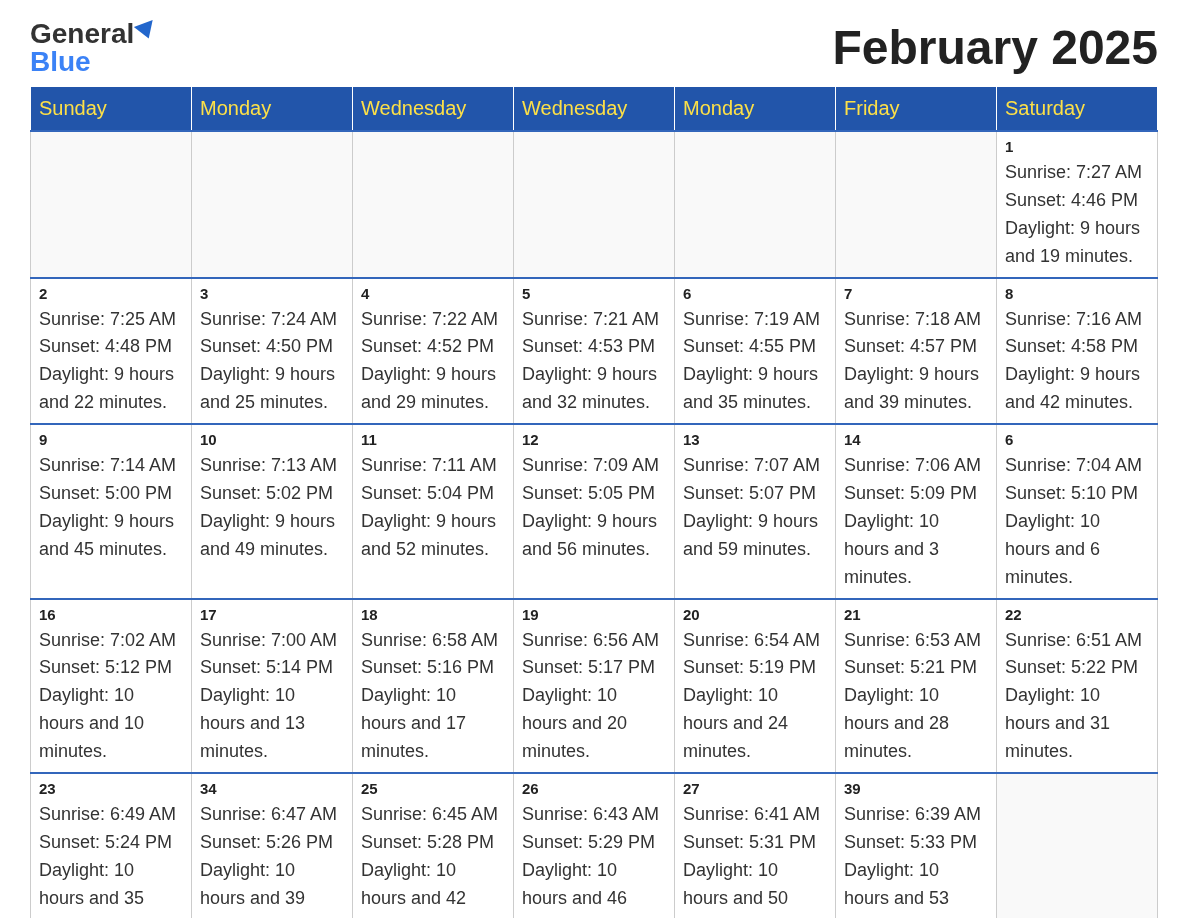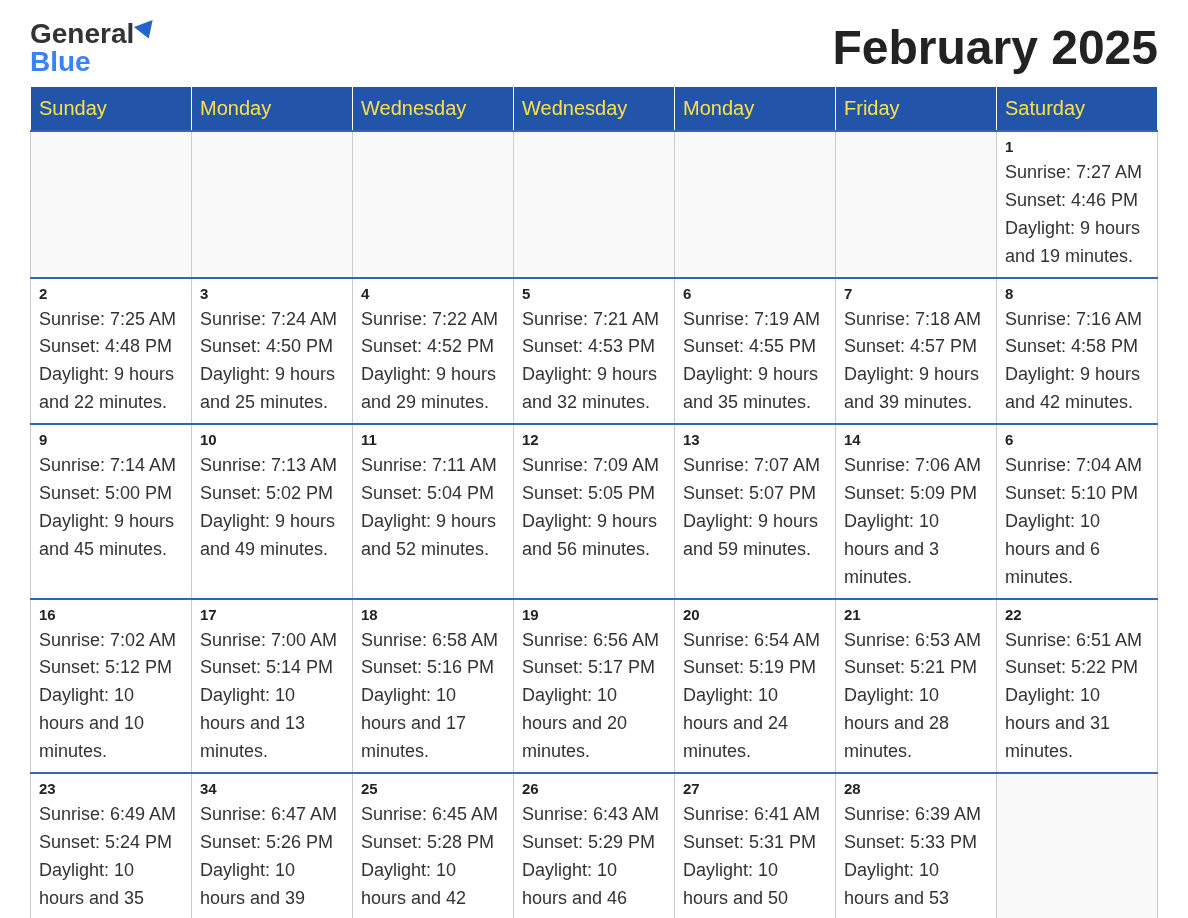--- a/index.html
+++ b/index.html
@@ -238,19 +238,19 @@
         </td>
         <td>
           <span class="day-num">26</span>
           <div class="day-info">Sunrise: 6:43 AM<br>Sunset: 5:29 PM<br>Daylight: 10 hours and 46 minutes.</div>
         </td>
         <td>
           <span class="day-num">27</span>
           <div class="day-info">Sunrise: 6:41 AM<br>Sunset: 5:31 PM<br>Daylight: 10 hours and 50 minutes.</div>
         </td>
         <td>
-          <span class="day-num">28</span>
+          <span class="day-num">39</span>
           <div class="day-info">Sunrise: 6:39 AM<br>Sunset: 5:33 PM<br>Daylight: 10 hours and 53 minutes.</div>
         </td>
         <td class="empty"></td>
       </tr>
     </tbody>
 </table>
 
 </body></html>

